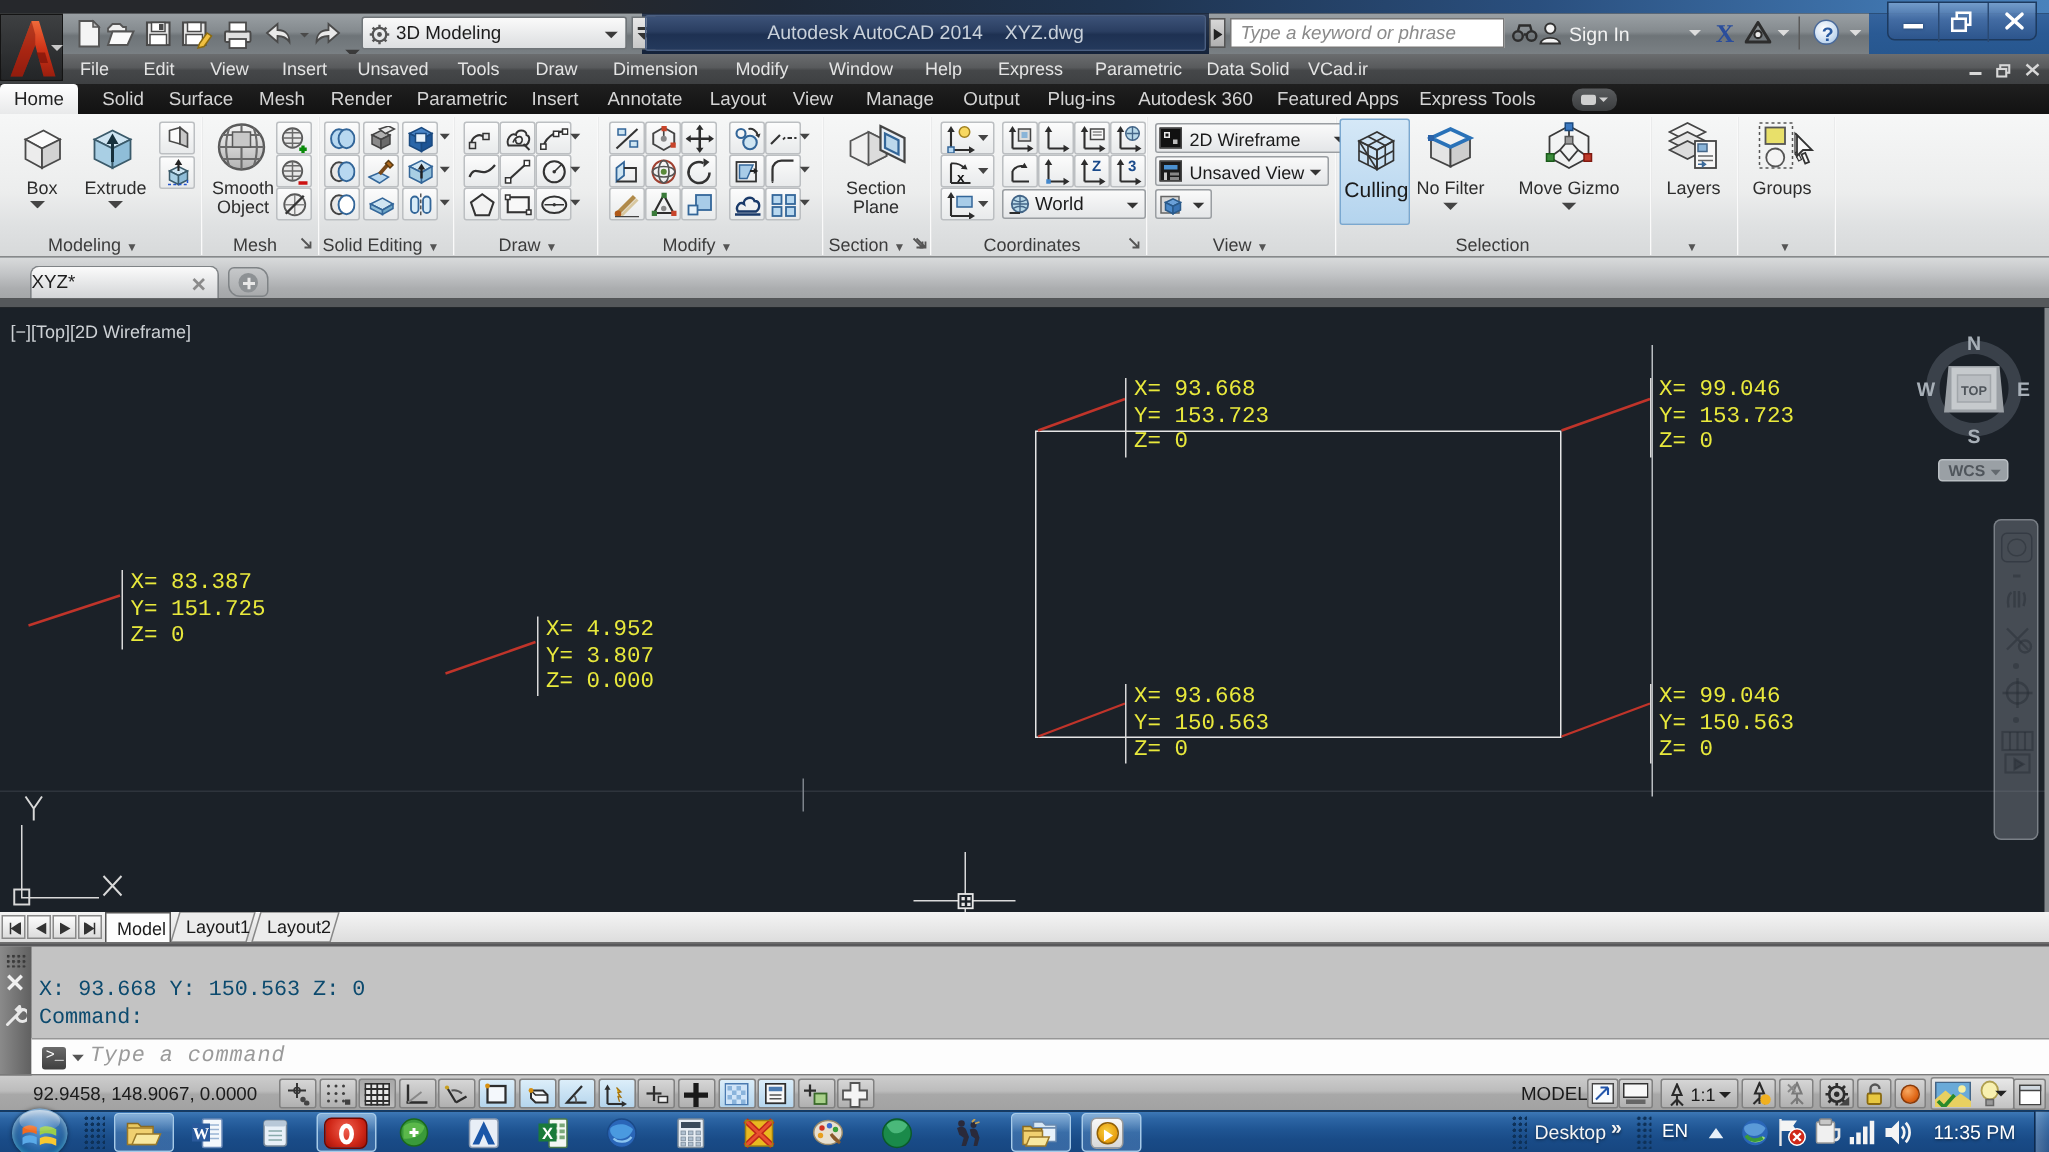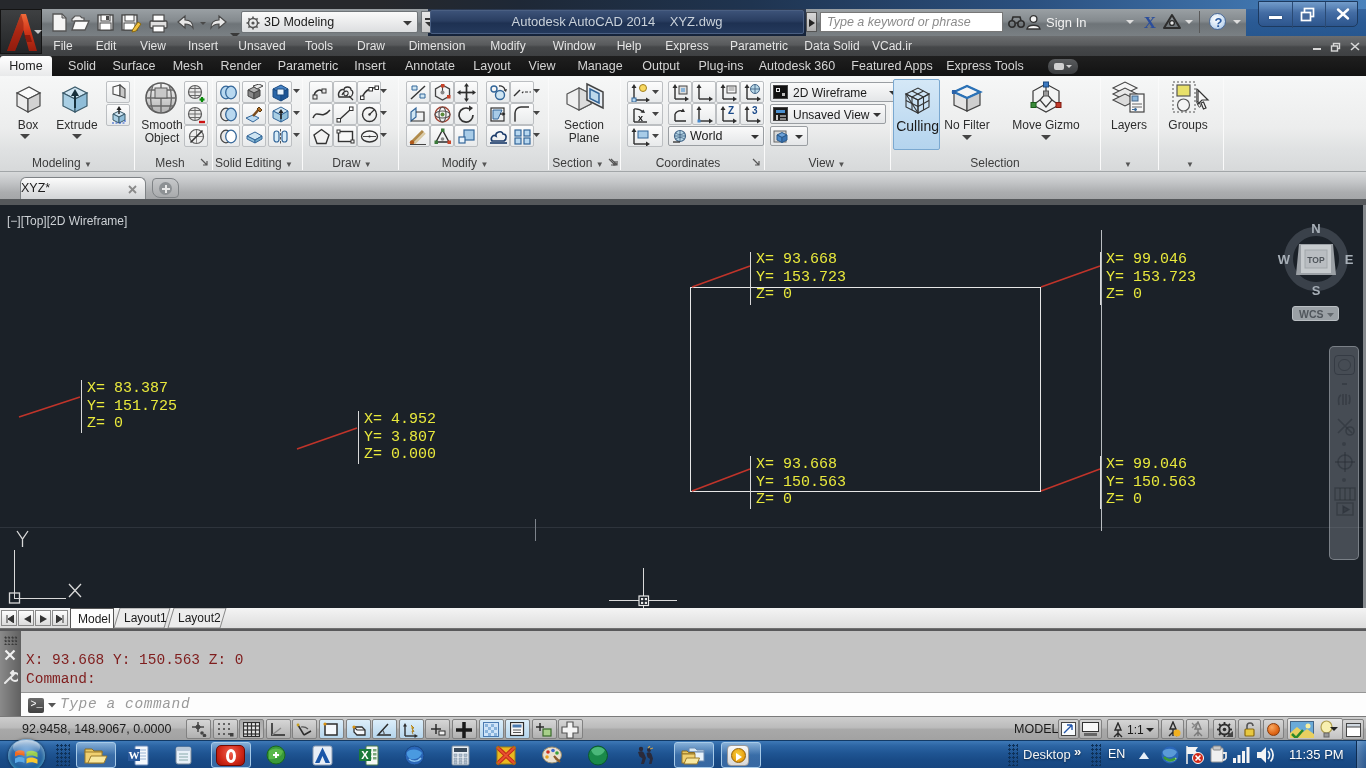--- a/index.html
+++ b/index.html
@@ -37,21 +37,21 @@
 #darkstrip { left:0; top:199px; width:1366px; height:6px; background:#55585b; }
 
 #canvas { left:0; top:205px; width:1366px; height:403px; background:#1b2128; overflow:hidden; }
 .ylabel { position:absolute; font-family:"Liberation Mono", monospace; font-size:15px; line-height:17.5px; color:#e9e93c; white-space:pre; }
 
 #modeltabs { left:0; top:608px; width:1366px; height:21px; background:linear-gradient(#f4f4f4,#dddddd); border-bottom:1px solid #6f6f6f; font-size:12px; color:#1a1a1a; }
 
 #command { left:0; top:629px; width:1366px; height:87px; background:#c3c3c3; border-top:2px solid #58585a; }
 #cmdstrip { left:0; top:0; width:21px; height:87px; background:linear-gradient(90deg,#8a8a8a,#606060); }
 #cmdinput { left:21px; top:61px; width:1345px; height:26px; background:#fdfdfd; border-top:1px solid #969696; }
-.cmdtext { position:absolute; font-family:"Liberation Mono", monospace; font-size:14.5px; color:#7f1d1d; white-space:pre; }
+.cmdtext { position:absolute; font-family:"Liberation Mono", monospace; font-size:14.5px; color:#0c4a6e; white-space:pre; }
 
 #statusbar { left:0; top:716px; width:1366px; height:24px; background:linear-gradient(#cdcdcd 0%,#bcbcbc 45%,#a8a8a8 55%,#a2a2a2 100%); border-top:1px solid #7a7a7a; }
 .sbtn { position:absolute; top:2px; width:25px; height:20px; background:linear-gradient(#d6d6d6,#b0b0b0); border:1px solid #818181; border-radius:2px; }
 .sbtn.on { background:linear-gradient(#dceefa,#b5d5ec); }
 .sbtn.pressed { background:linear-gradient(#a8a8a8,#bdbdbd); }
 
 #taskbar { left:0; top:740px; width:1366px; height:28px;
   background:linear-gradient(#3e79b7 0%,#2c65a4 18%,#1f5593 45%,#194b87 70%,#174680 100%); border-top:1px solid #123a66; }
 .tbframe { position:absolute; top:1px; width:40px; height:26px; background:linear-gradient(rgba(200,228,250,.55),rgba(130,180,230,.28) 50%,rgba(100,150,210,.42)); border:1px solid #a6cae8; border-radius:3px; }
 .dotgrip { position:absolute; width:12px; height:22px;

